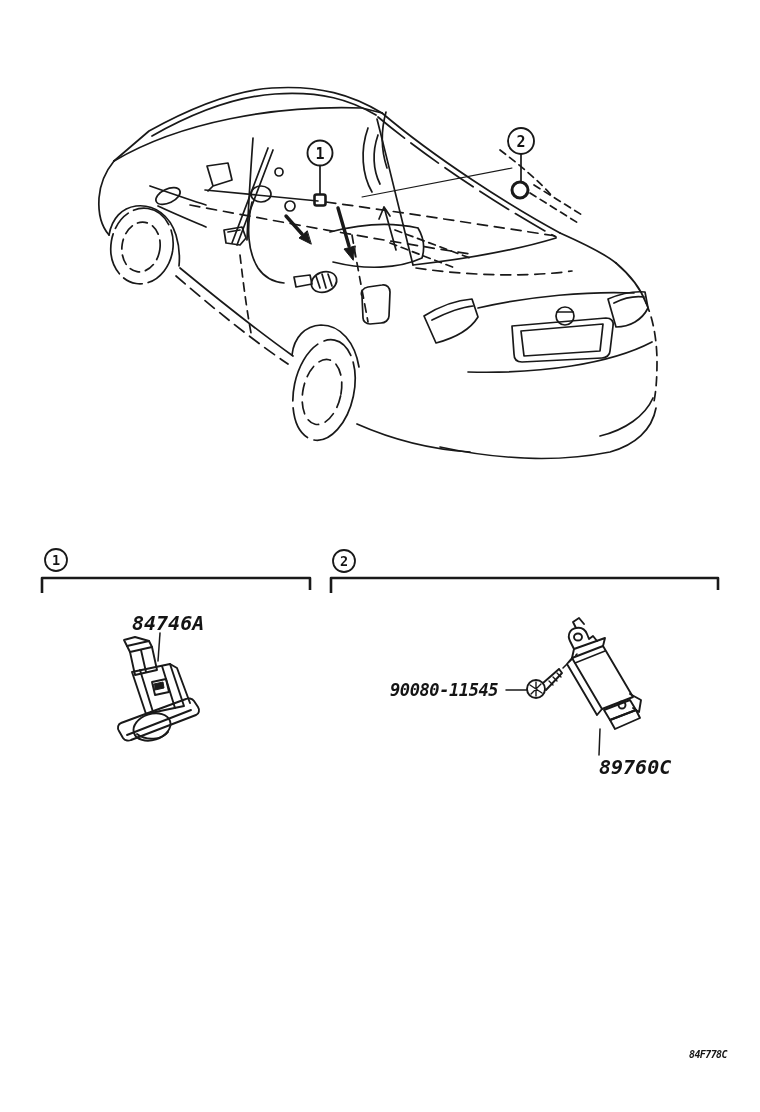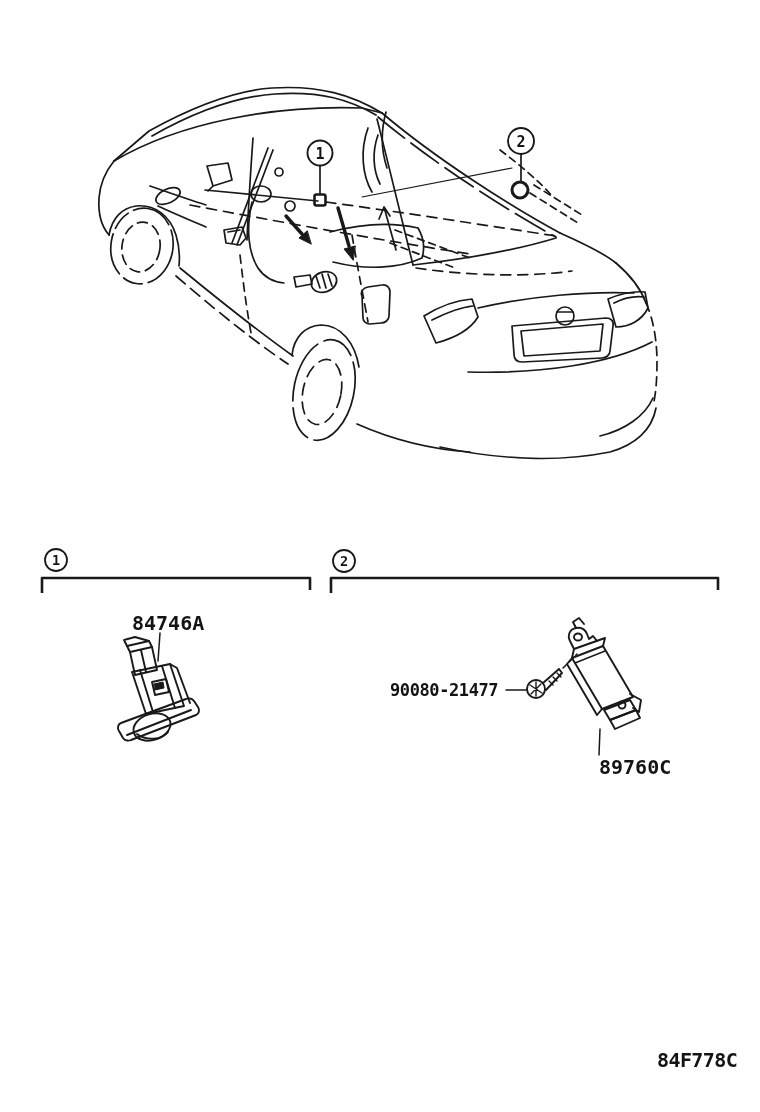--- a/index.html
+++ b/index.html
@@ -1,24 +1,24 @@
 <!DOCTYPE html>
 <html><head>
 <meta charset="utf-8">
 <style>
   html,body{margin:0;padding:0;background:#ffffff;}
   body{width:760px;height:1112px;position:relative;overflow:hidden;
        font-family:"DejaVu Sans Mono","Liberation Mono",monospace;}
   #stage{position:absolute;left:0;top:0;width:760px;height:1112px;}
   svg{position:absolute;left:0;top:0;}
   .part-label{position:absolute;font-weight:700;color:#141414;line-height:1;
-              white-space:nowrap;letter-spacing:0px;}
+              white-space:nowrap;letter-spacing:0px;font-style:italic;}
   .lbl-lg{font-size:20px;}
   .lbl-md{font-size:17px;letter-spacing:-0.4px;}
-  .lbl-sm{font-size:20px;letter-spacing:-0.6px;}
+  .lbl-sm{font-size:10px;letter-spacing:-0.6px;margin-left:32px;}
   .callout-num{font-family:"DejaVu Sans Mono","Liberation Mono",monospace;
                font-weight:700;fill:#141414;}
 </style>
 </head>
 <body>
 
 <div id="stage">
 
 <svg width="760" height="1112" viewBox="0 0 760 1112">
   <g stroke="#191919" fill="none" stroke-width="1.7" stroke-linecap="round" stroke-linejoin="round">
@@ -180,18 +180,18 @@
       <path d="M576,628 L573,622 L579,618 L584,624"></path>
 
       <path d="M630,694 L641,700 L639,712 L633,708"></path>
       <path stroke-width="1.5" d="M600,729 L599,755"></path>
     </g>
   </g>
 </svg>
 
   <div class="part-label lbl-lg" style="left:132px;top:613px;">84746A</div>
 
-  <div class="part-label lbl-md" style="left:390px;top:682px;">90080-21477</div>
+  <div class="part-label lbl-md" style="left:390px;top:682px;">90080-11545</div>
 
   <div class="part-label lbl-lg" style="left:599px;top:757px;">89760C</div>
 
   <div class="part-label lbl-sm" style="left:657px;top:1050px;">84F778C</div>
 </div>
 
 </body></html>

